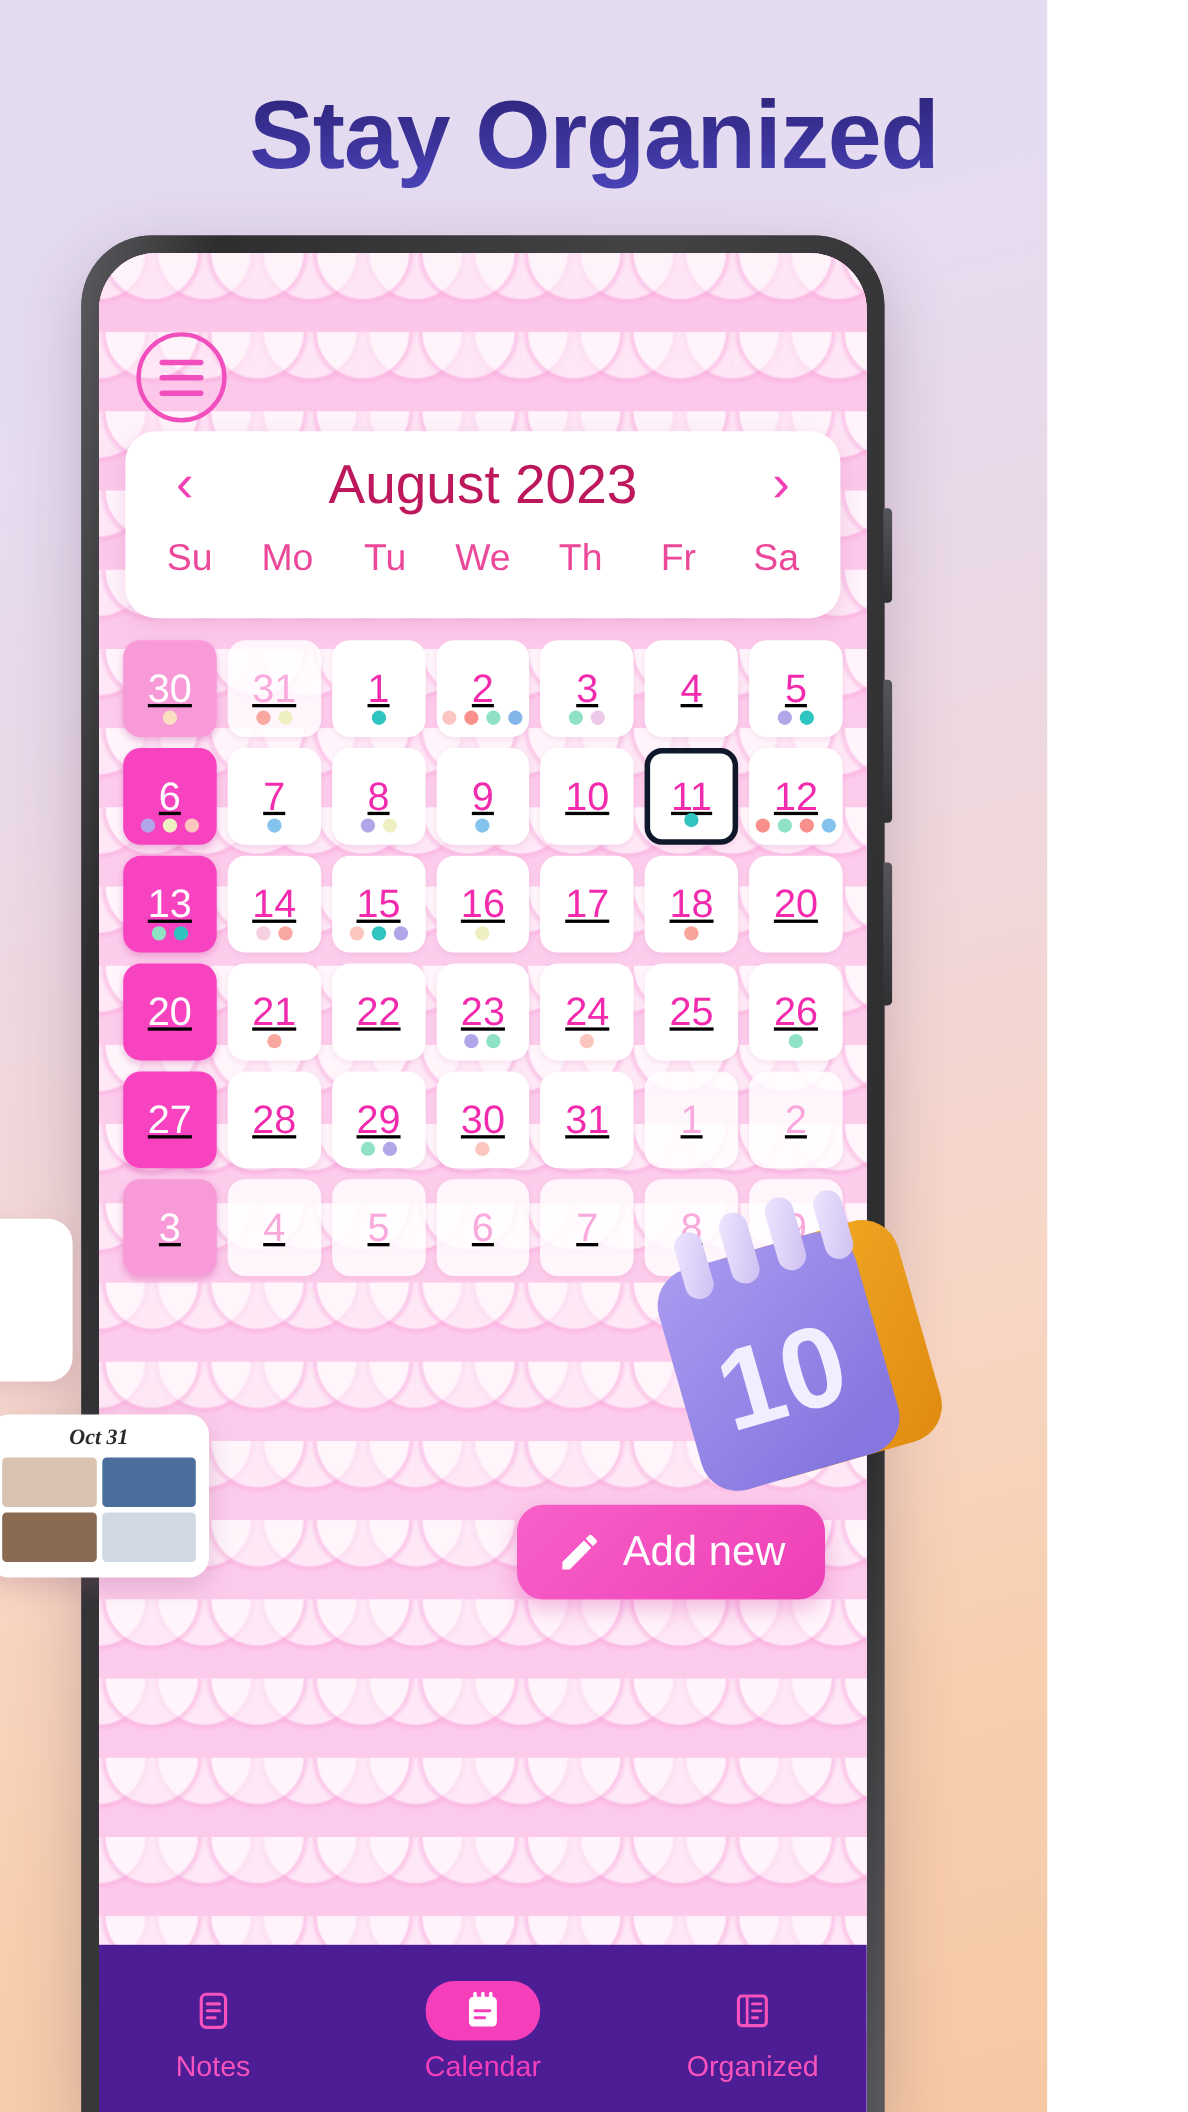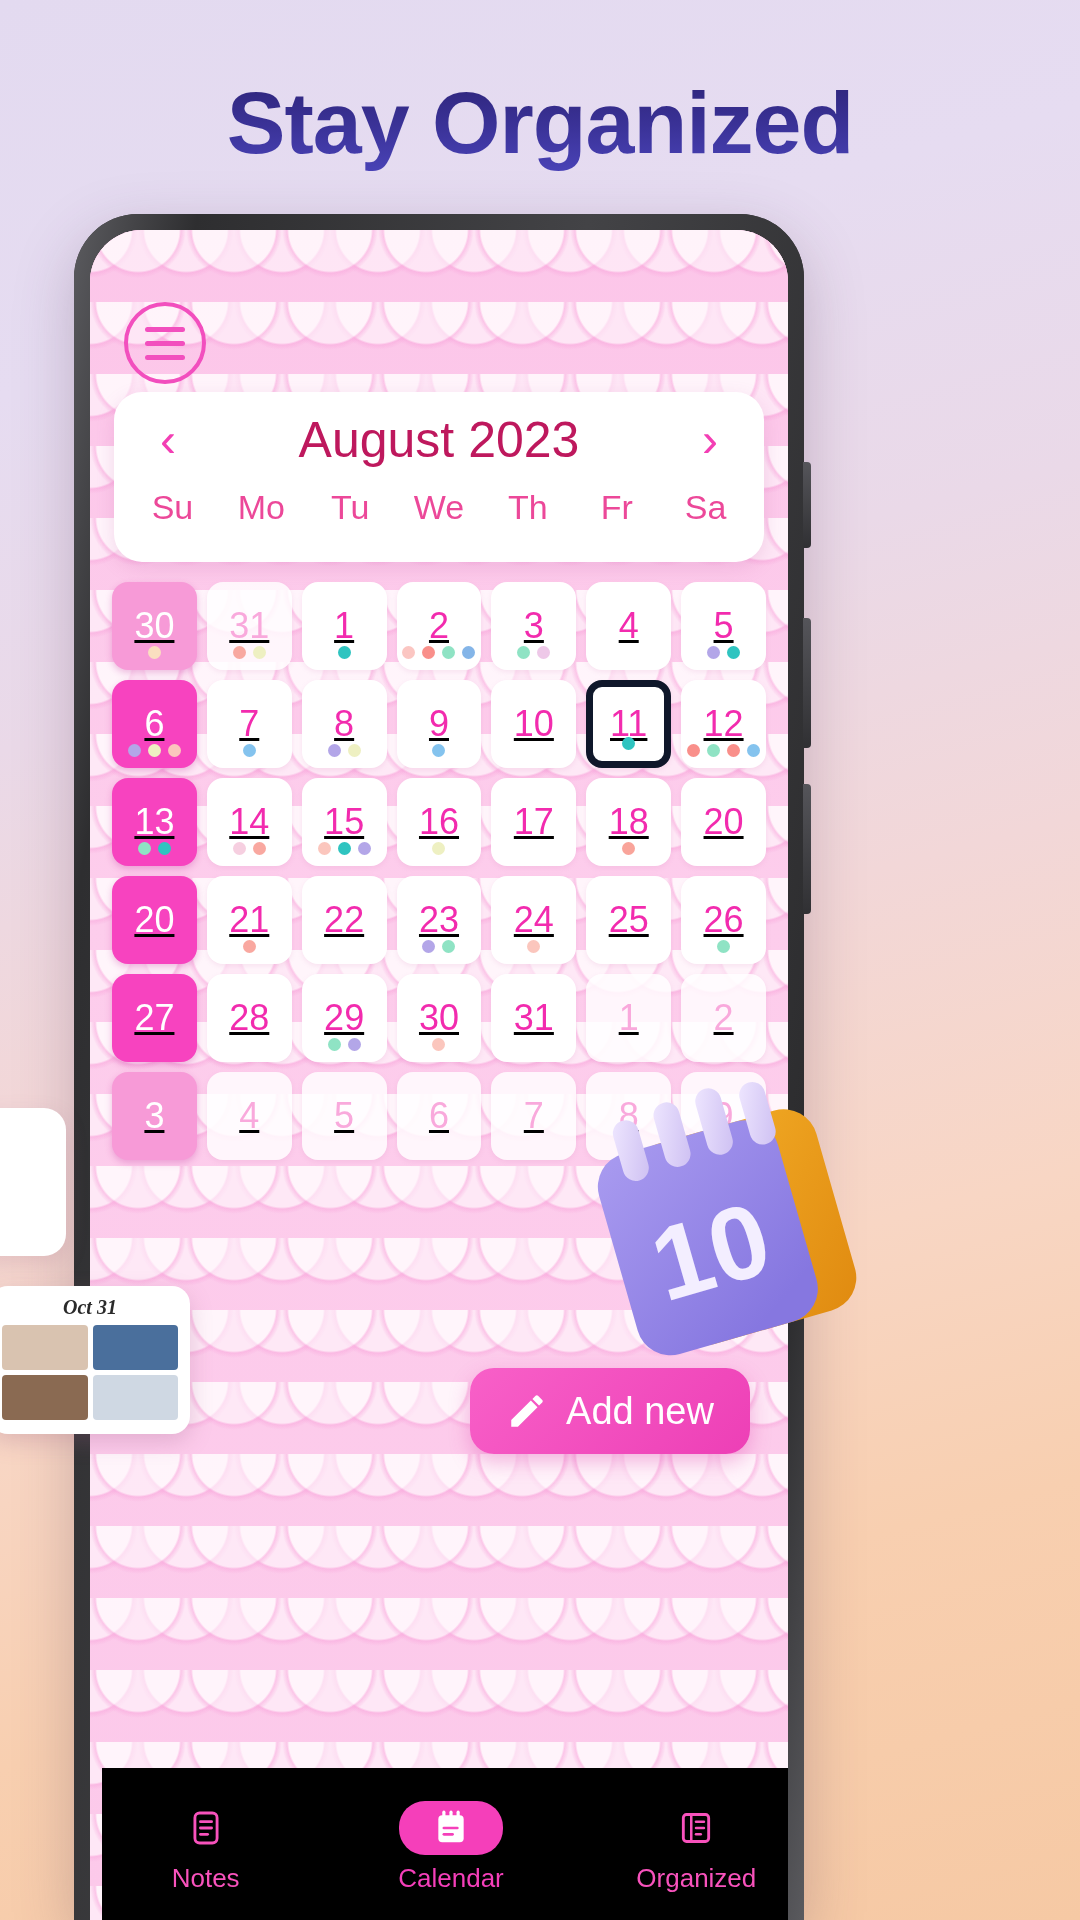--- a/index.html
+++ b/index.html
@@ -2,21 +2,21 @@
 <html><head>
 <meta charset="utf-8">
 <style>
   * { box-sizing: border-box; margin: 0; padding: 0; }
   html, body {
     width: 1080px; height: 1920px;
     font-family: "Liberation Sans", sans-serif;
     overflow: hidden;
   }
   #stage {
-    position: relative; width: 1080px; height: 1920px;
+    position: relative; width: 952px; height: 1920px;
     background:
       linear-gradient(165deg,
         #e3daf0 0%,
         #e6dcf1 18%,
         #ead9e8 34%,
         #f2d7d8 50%,
         #f8d6c4 66%,
         #f8cfb0 80%,
         #f6c9a4 100%);
     overflow: hidden;
@@ -101,38 +101,38 @@
     cursor:pointer;
     text-decoration:underline;
   }
   .cell .num { font-size: 36px; color:#f22bae; line-height:1; }
   .cell.out .num { color:#f9a9dc; }
   .cell.out { background: rgba(255,255,255,.82); }
   .cell.sun { background:#f743bf; box-shadow:0 3px 7px rgba(190,40,150,.28); }
   .cell.sun .num { color:#ffffff; font-weight:400; }
   .cell.sun.out { background:#f79ad7; }
   .cell.sun.out .num { color:#ffffff; }
-  .cell.today { border: 7px solid #0f172a; }
+  .cell.today { border: 5px solid #0f172a; }
   .dots { position:absolute; bottom: 11px; left:0; width:100%;
           display:flex; justify-content:center; gap: 7px; }
   .dot { width: 13px; height: 13px; border-radius:50%; }
   
   #add-new {
     position:absolute; left: 380px; top: 1138px;
     width: 280px; height: 86px; border-radius: 24px;
     background: linear-gradient(135deg,#f860c8 0%, #ed3fb6 100%);
     display:flex; align-items:center; justify-content:center; gap: 18px;
     box-shadow: 0 8px 20px rgba(220,60,170,.35); cursor:pointer;
   }
   #add-new .lbl { color:#fff; font-size: 38px; }
   .pencil { width: 42px; height: 42px; }
   
   #bottom-nav {
-    position:absolute; left:12px; bottom:0; width: 698px; height: 152px;
-    background:#000000; display:flex; align-items:center;
+    position:absolute; left:0; bottom:0; width: 698px; height: 152px;
+    background:#4c1d95; display:flex; align-items:center;
     padding-top: 6px;
     gap: 38px;
   }
   .nav-item { flex:1; display:flex; flex-direction:column; align-items:center; gap: 8px; cursor:pointer; }
   .nav-ico { width: 72px; height: 54px; display:flex; align-items:center; justify-content:center; border-radius:26px; }
   .nav-item.active .nav-ico { background:#f53fba; width: 104px; }
   .nav-lbl { font-size: 26px; color:#f852bc; }
   .nav-item.active .nav-lbl { color:#f53fba; }
   
   #note-card {

